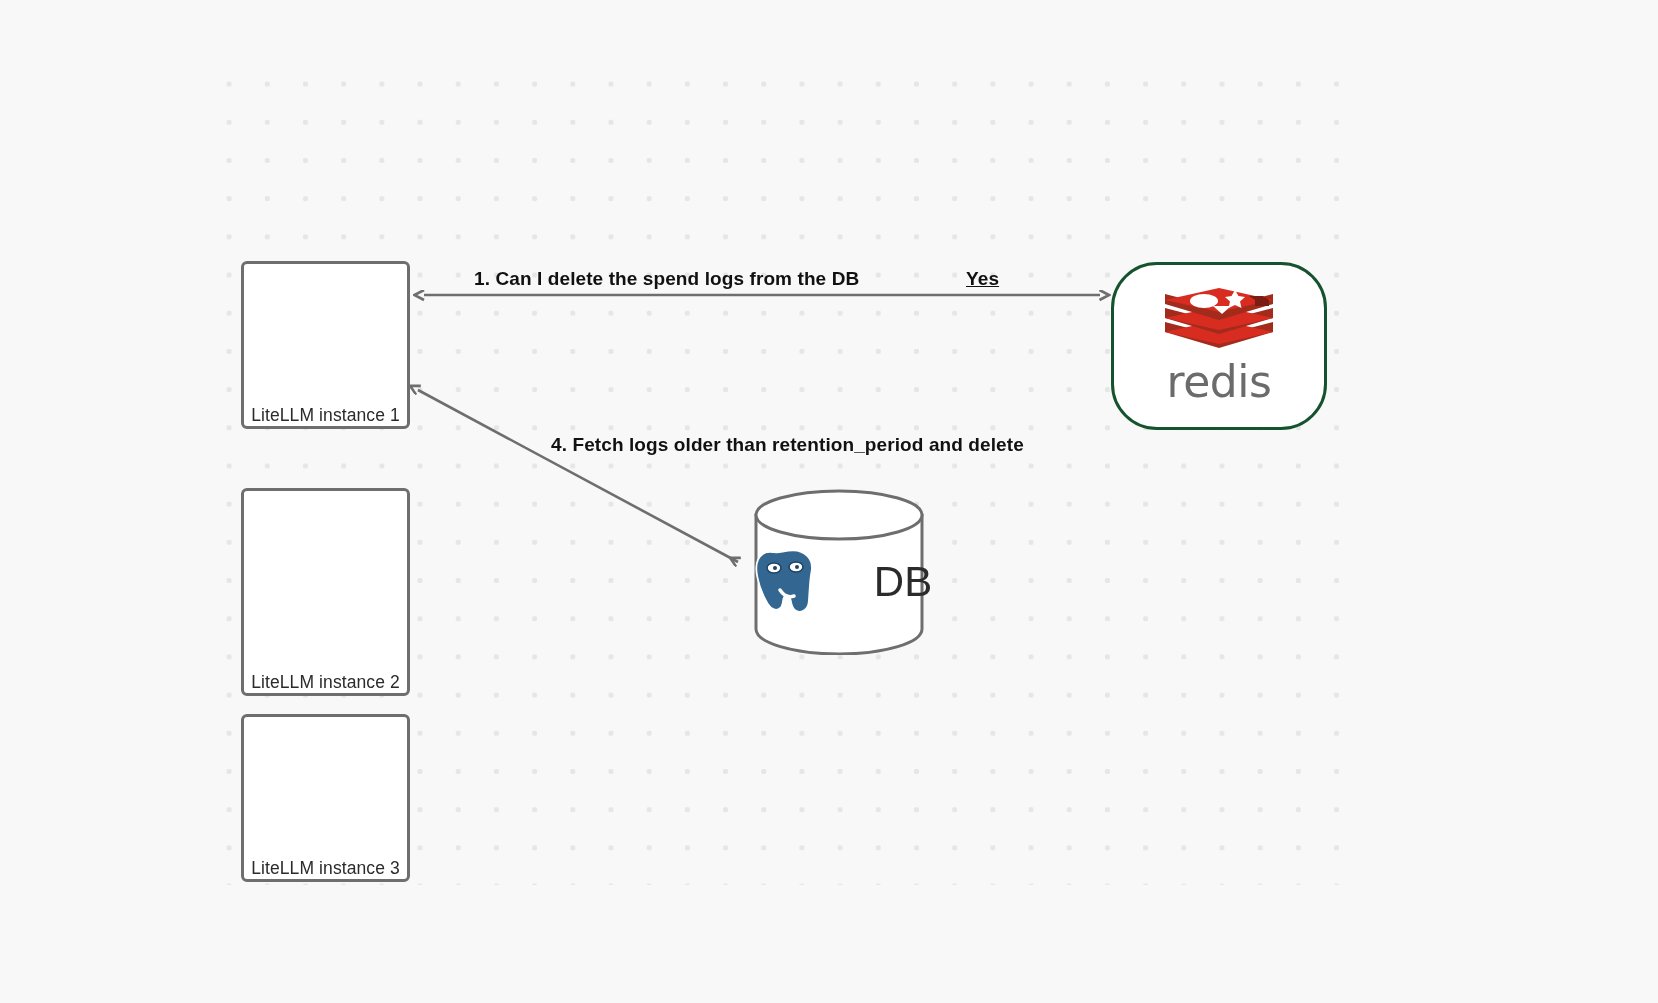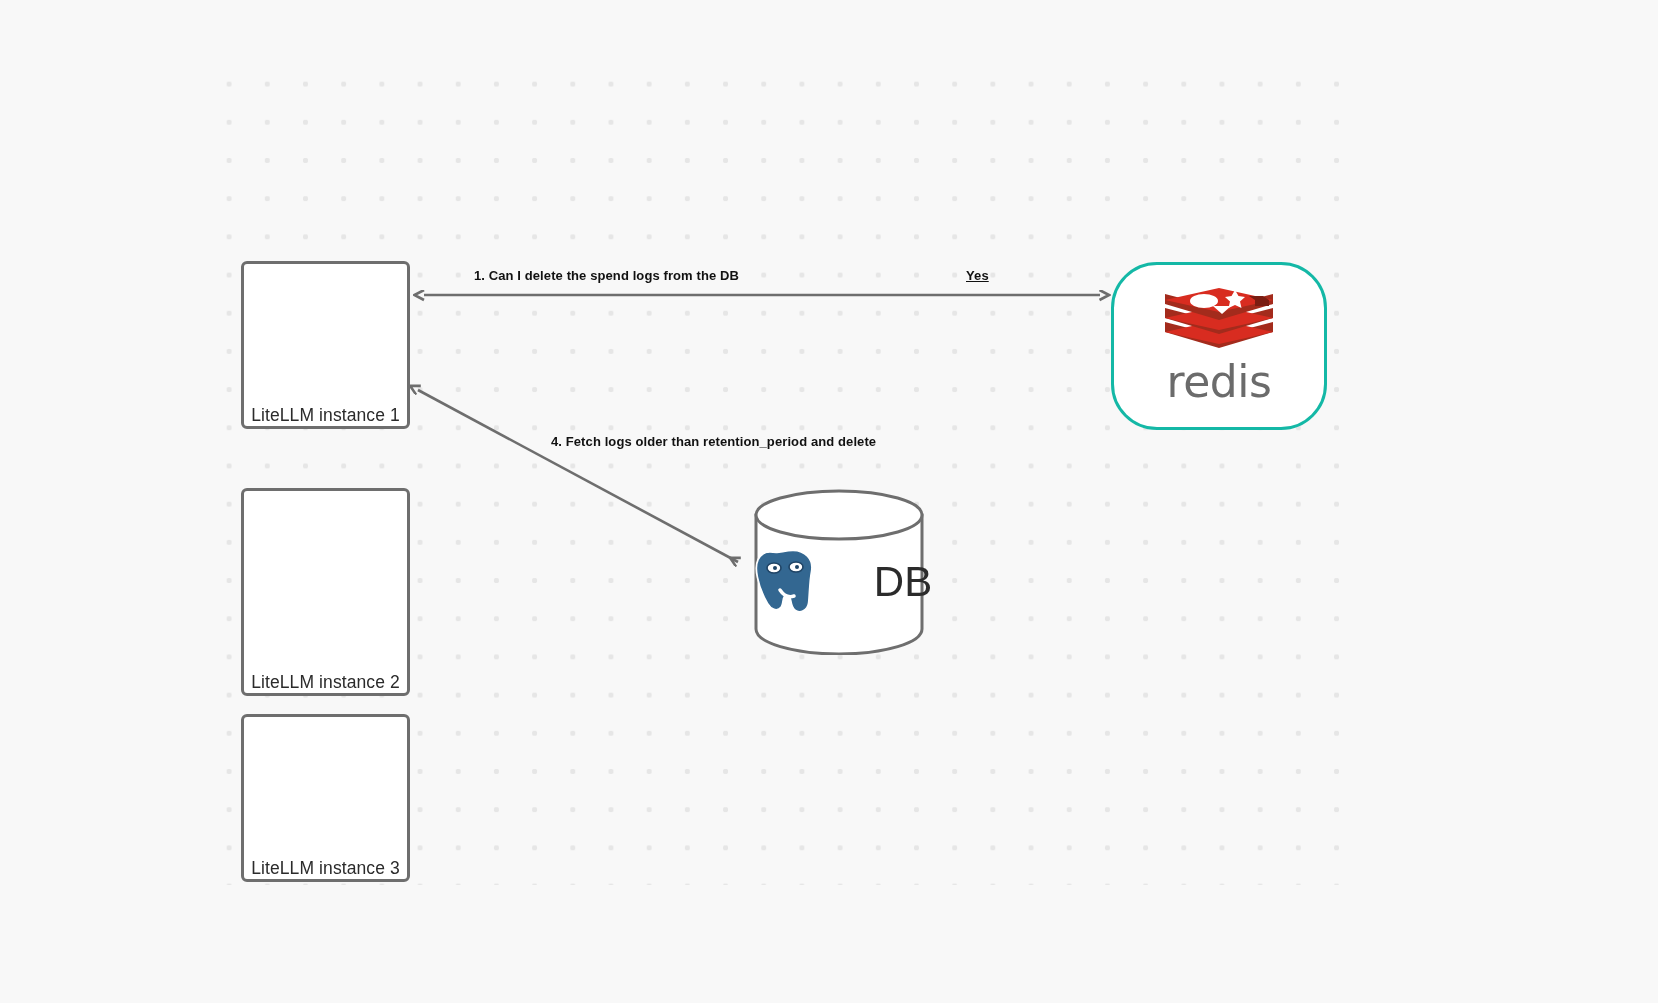--- a/index.html
+++ b/index.html
@@ -46,21 +46,21 @@
   #litellm-2 { left: 241px; top: 488px; width: 169px; height: 208px; }
   #litellm-3 { left: 241px; top: 714px; width: 169px; height: 168px; }
 
   #redis-node {
     position: absolute;
     left: 1111px;
     top: 262px;
     width: 216px;
     height: 168px;
     background: #ffffff;
-    border: 3px solid #14b8a6;
+    border: 3px solid #14532d;
     border-radius: 46px;
     box-sizing: border-box;
     display: flex;
     flex-direction: column;
     align-items: center;
     justify-content: center;
   }
   #redis-logo-wrap {
     display: flex;
     flex-direction: column;
@@ -97,21 +97,21 @@
   .pg-db-text {
     font-size: 42px;
     color: #2b2b2b;
     font-family: "Liberation Sans", sans-serif;
     letter-spacing: 0px;
     transform: translate(28px, 10px);
   }
 
   .edge-label {
     position: absolute;
-    font-size: 13px;
+    font-size: 19px;
     font-weight: bold;
     color: #111111;
     white-space: nowrap;
     letter-spacing: 0.1px;
   }
   #label-step1 { left: 474px; top: 268px; }
   #label-yes   { left: 966px; top: 268px; text-decoration: underline; }
   #label-step2 { left: 551px; top: 434px; }
 
   svg.edges {

